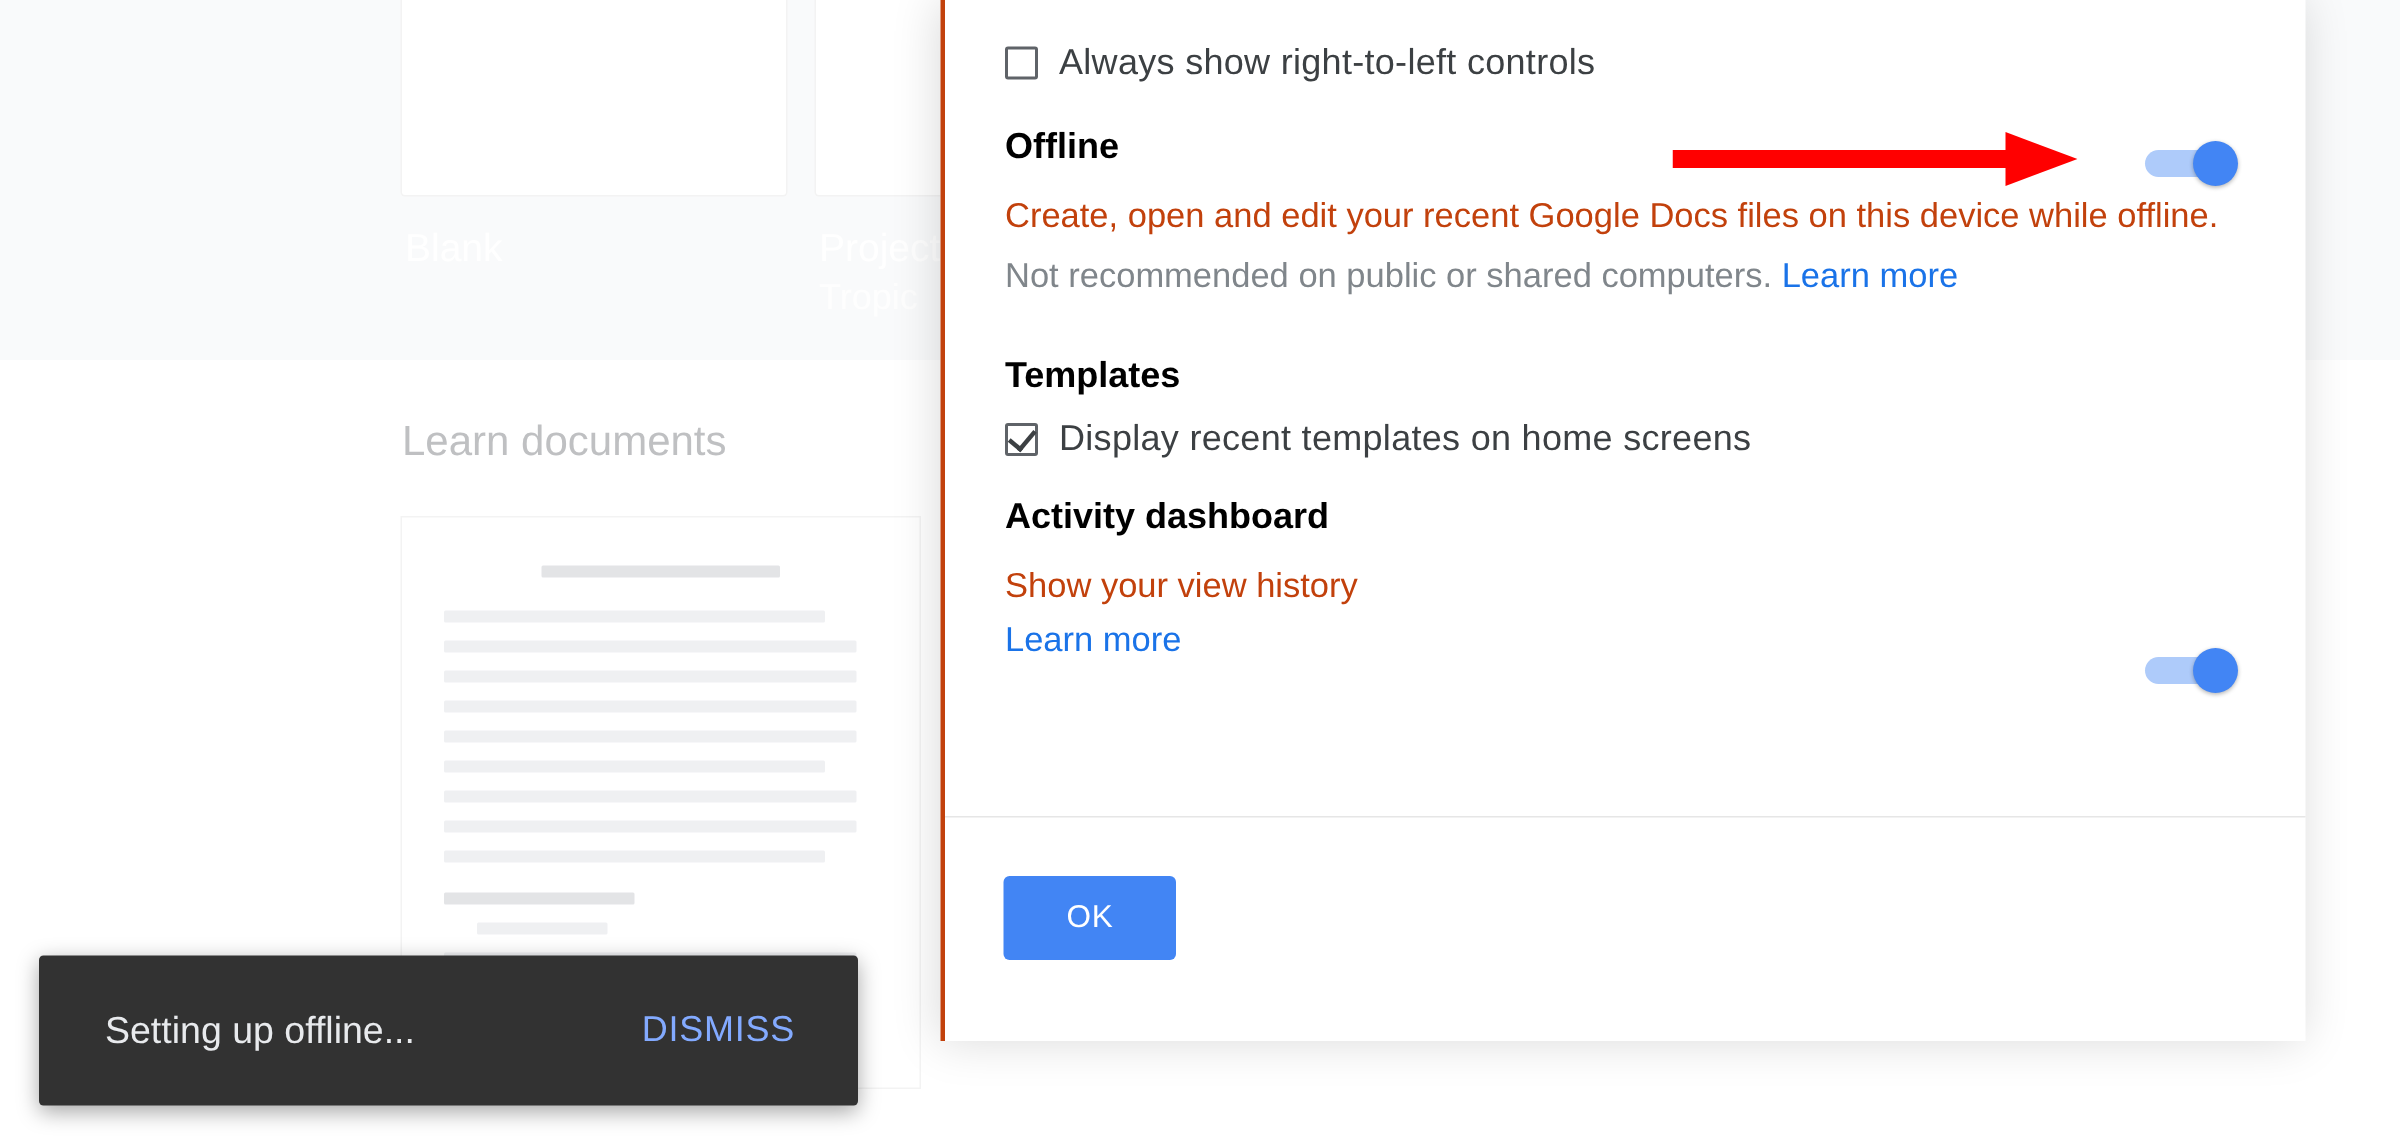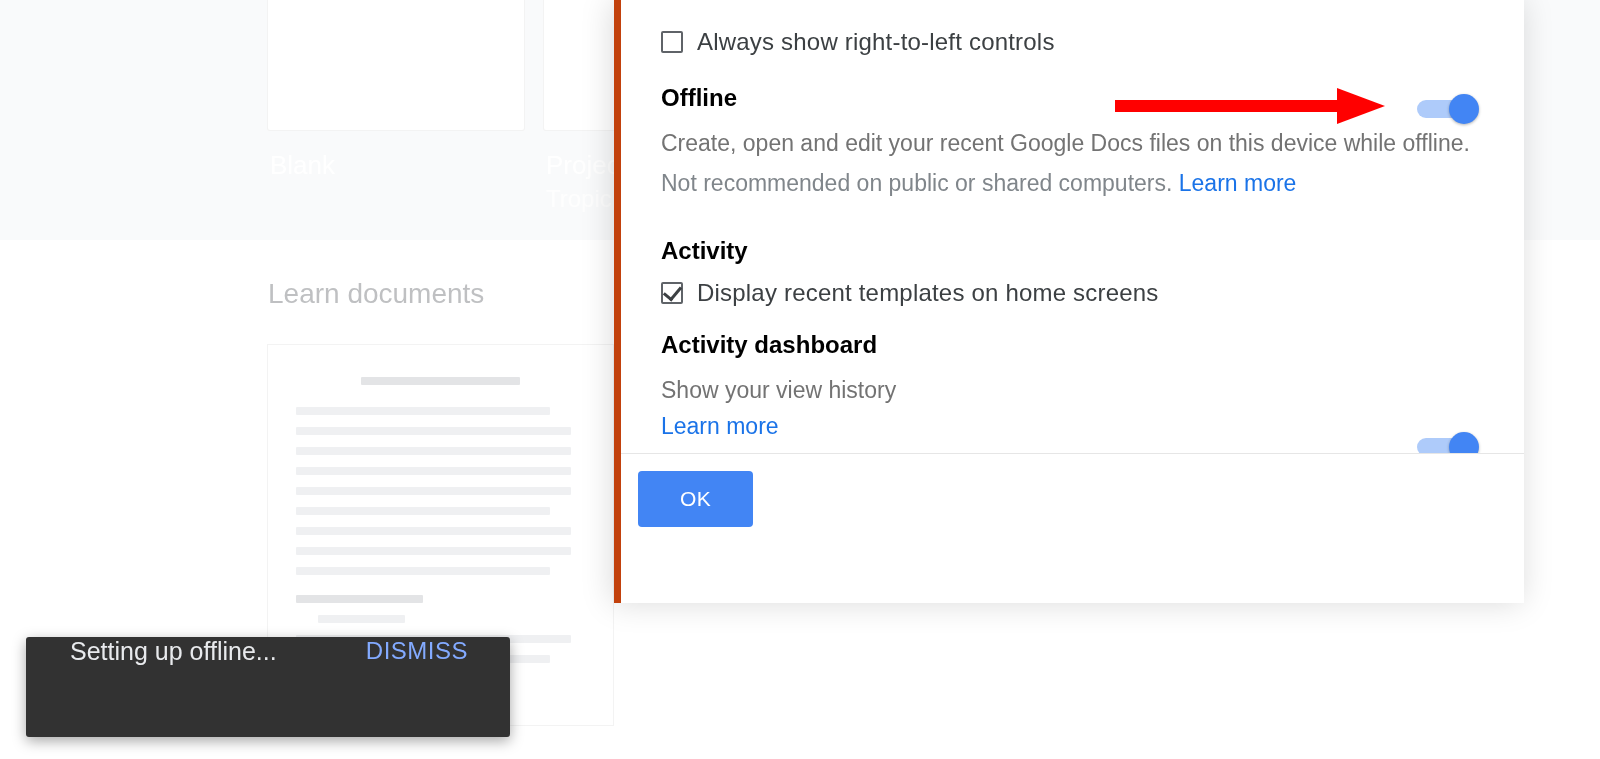--- a/index.html
+++ b/index.html
@@ -35,65 +35,65 @@
   .doc-thumb .li { width: 30%; margin-left: 22px; }
 
   
   .dim {
     position: absolute; left: 0; top: 0; width: 1600px; height: 759px;
     background: rgba(255,255,255,0.6);
   }
 
   
   .dialog {
-    position: absolute; left: 614px; top: 0; width: 910px; height: 603px;
+    position: absolute; left: 627px; top: 0; width: 910px; height: 694px;
     background: #fff; box-shadow: -2px 0 30px rgba(0,0,0,.15);
-    border-left: 7px solid #c2410c;
+    border-left: 3px solid #c2410c;
   }
   .dialog-body { position: absolute; top: 0; left: 0; right: 0; bottom: 150px; padding: 20px 40px 0 40px; overflow: hidden; }
   .dialog-footer {
     position: absolute; left: 0; right: 0; bottom: 0; height: 150px;
-    border-top: 1px solid #e6e6e6; padding: 17px;
+    border-top: 1px solid #e6e6e6; padding: 39px;
   }
 
   .row-check { display: flex; align-items: center; gap: 14px; margin-bottom: 28px; }
   .chk {
     width: 22px; height: 22px; border: 2px solid #5f6368; border-radius: 2px;
     position: relative; flex-shrink: 0;
   }
   .chk.checked::after{
     content:""; position:absolute; left:4px; top:-1px; width:8px; height:14px;
     border-right: 3px solid #3c4043; border-bottom: 3px solid #3c4043;
     transform: rotate(40deg);
   }
   .label-lg { color: #3c4043; font-size: 24px; letter-spacing: .2px; }
 
   .section-head { font-size: 24px; font-weight: 700; color: #000000; margin: 24px 0 14px 0; }
-  .body-text   { font-size: 23px; color: #737373; line-height: 1.55; }
+  .body-text   { font-size: 23px; color: #c2410c; line-height: 1.55; }
   .muted       { font-size: 23px; color: #80868b; line-height: 1.55; }
   a.link { color: #1a73e8; text-decoration: none; font-size: 23px; }
 
   .toggle {
     position: absolute; width: 62px; height: 30px; right: 45px;
   }
   .toggle-track { position:absolute; left:0; top:6px; width:52px; height:18px; border-radius:10px; background:#aecbfa; }
   .toggle-knob  { position:absolute; right:0; top:0; width:30px; height:30px; border-radius:50%; background:#4285f4; box-shadow:0 1px 3px rgba(0,0,0,.3); }
   .tg-offline  { top: 94px; }
   .tg-activity { top: 432px; }
 
   .ok-btn {
     display:inline-block; background:#4285f4; color:#fff; font-size:21px; font-weight:500;
     letter-spacing:.5px; padding:16px 42px; border-radius:4px; border:none;
   }
 
   
   .toast {
-    position: absolute; left: 26px; bottom: 22px; width: 484px; height: 100px;
+    position: absolute; left: 26px; bottom: 22px; width: 546px; height: 100px;
     background: #323232; color: #e8eaed; border-radius: 3px;
-    display:flex; align-items:flex-start; justify-content:space-between;
+    display:flex; align-items:center; justify-content:space-between;
     padding: 0 42px 0 44px;
     box-shadow: 0 4px 14px rgba(0,0,0,.35);
   }
   .toast-msg { font-size: 25px; }
   .toast-act { color:#83aaff; font-size:24px; font-weight:500; letter-spacing:.5px; }
 
   
   .arrow {
     position: absolute; left: 1115px; top: 86px; width: 270px; height: 40px; pointer-events: none;
   }
@@ -136,21 +136,21 @@
       <span class="chk"></span>
       <span class="label-lg">Always show right-to-left controls</span>
     </div>
 
     <div class="section-head">Offline</div>
     <div class="body-text">Create, open and edit your recent Google Docs files on this device while offline.</div>
     <div class="muted" style="margin-top:4px;">
       <span>Not recommended on public or shared computers. </span><a href="#" class="link">Learn more</a>
     </div>
 
-    <div class="section-head" style="margin-top:36px;">Activity</div>
+    <div class="section-head" style="margin-top:36px;">Templates</div>
     <div class="row-check" style="margin-bottom:0;">
       <span class="chk checked"></span>
       <span class="label-lg">Display recent templates on home screens</span>
     </div>
 
     <div class="section-head" style="">Activity dashboard</div>
     <div class="body-text">Show your view history</div>
     <div style="margin-top:4px;"><a href="#" class="link">Learn more</a></div>
 
     <div class="toggle tg-offline">

